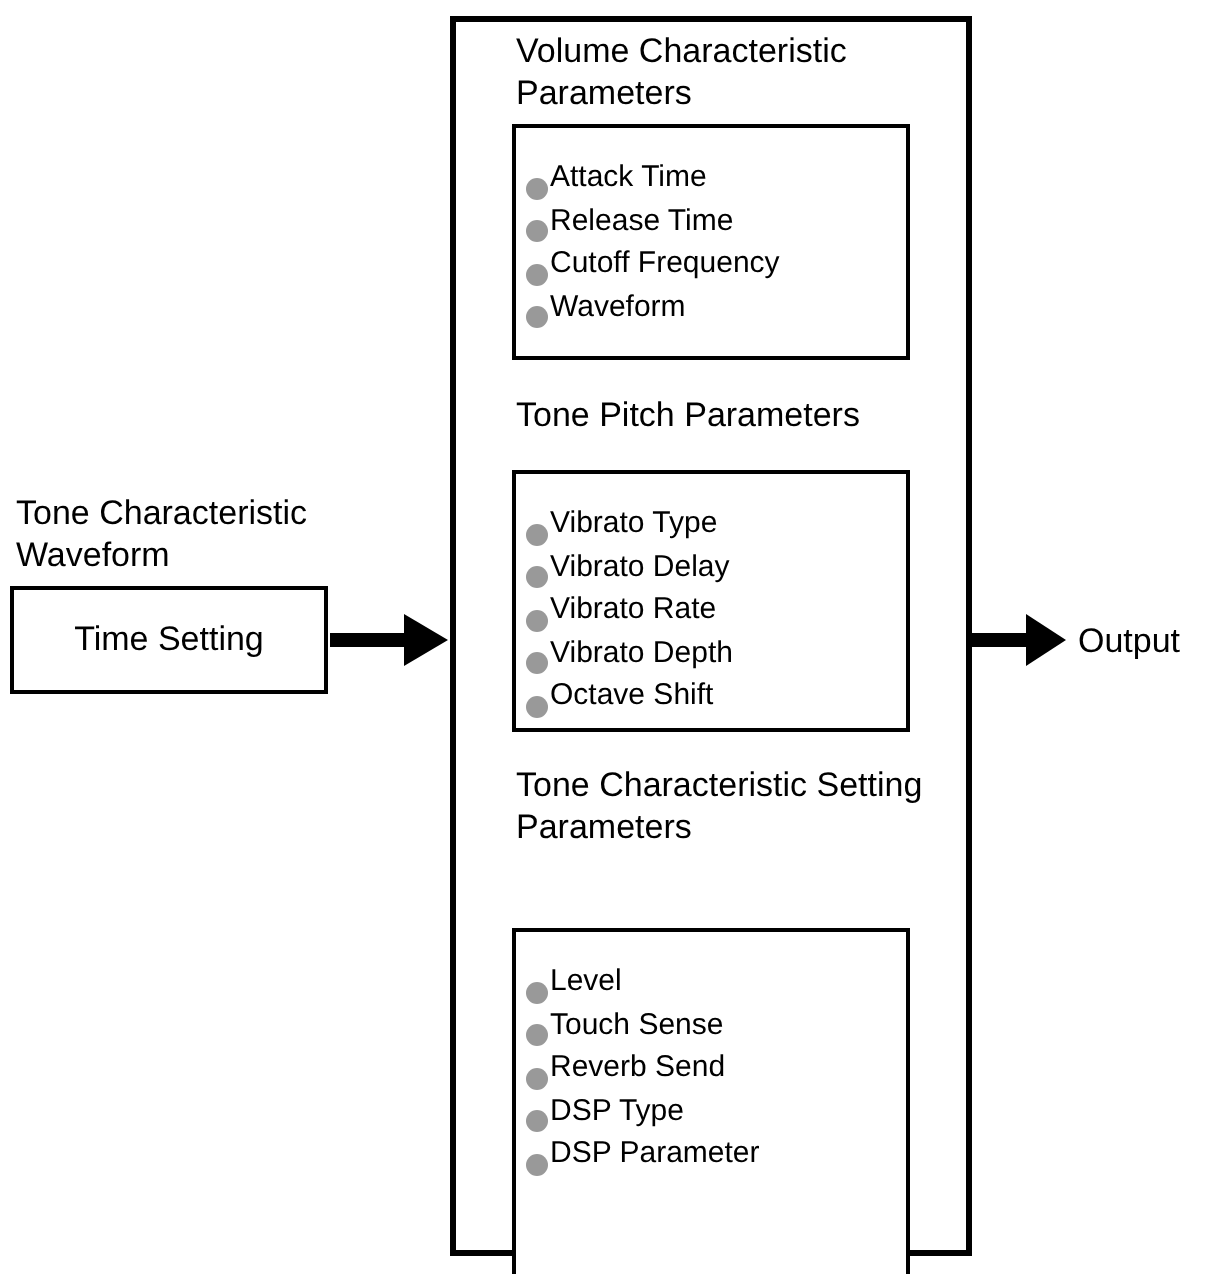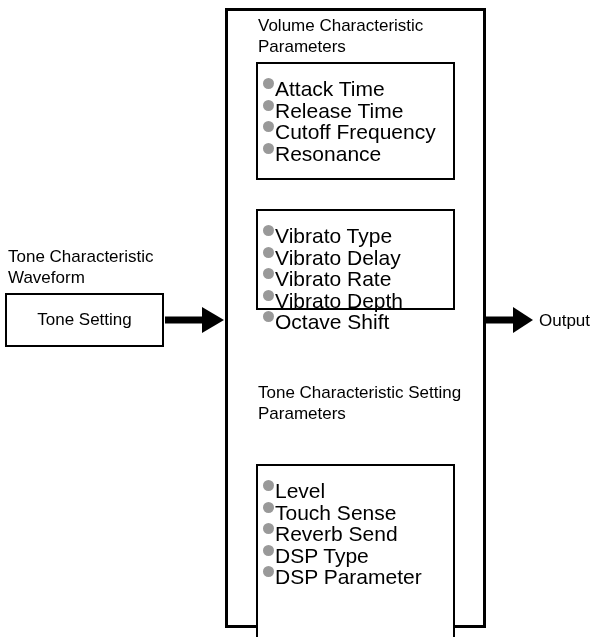--- a/index.html
+++ b/index.html
@@ -54,28 +54,28 @@
   }
   .title-1{top:4px;}
   .title-2{top:186px;}
   .title-3{top:371px;}
   .param-box{
     position:absolute;left:28px;width:199px;
     box-sizing:border-box;border:2px solid var(--line);
     background:var(--bg);
   }
   .box-1{top:51px;height:118px;}
-  .box-2{top:198px;height:101px;}
+  .box-2{top:224px;height:131px;}
   .box-3{top:421px;height:178px;margin-top:32px;}
   .param-box ul{
     list-style:none;margin:0;padding:14px 3px 0 5px;
   }
   .param-item{
-    display:flex;align-items:flex-start;
-    font-size:21px;line-height:21.5px;height:21.5px;
+    display:flex;align-items:flex-end;
+    font-size:15px;line-height:21.5px;height:21.5px;
     white-space:nowrap;
   }
   .bullet{
     flex:0 0 11px;width:11px;height:11px;border-radius:50%;
     background:var(--bullet);margin-right:1px;
   }
 
   
   .output-label{
     position:absolute;left:539px;top:311px;
@@ -83,21 +83,21 @@
   }
 </style>
 </head>
 <body>
 
 <div class="stage">
 
   <div class="source-label">Tone Characteristic Waveform</div>
 
   <div class="source-box">
-    <span>Tone Setting</span>
+    <span>Time Setting</span>
   </div>
 
   <span class="arrow arrow-in">
     <svg width="59" height="28" viewBox="0 0 59 28" aria-hidden="true">
       <rect class="shape" x="0" y="10.5" width="40" height="7"></rect>
       <polygon class="shape" points="37,1 59,14 37,27"></polygon>
     </svg>
   </span>
 
   <div class="big-container">
@@ -116,25 +116,26 @@
             <span>Release Time</span>
           </li>
 
           <li class="param-item">
             <span class="bullet"></span>
             <span>Cutoff Frequency</span>
           </li>
 
           <li class="param-item">
             <span class="bullet"></span>
-            <span>Resonance</span>
+            <span>Waveform</span>
           </li>
         </ul>
     </div>
 
+    <div class="section-title title-2">Tone Pitch Parameters</div>
     <div class="param-box box-2">
       <ul>
 
           <li class="param-item">
             <span class="bullet"></span>
             <span>Vibrato Type</span>
           </li>
 
           <li class="param-item">
             <span class="bullet"></span>

